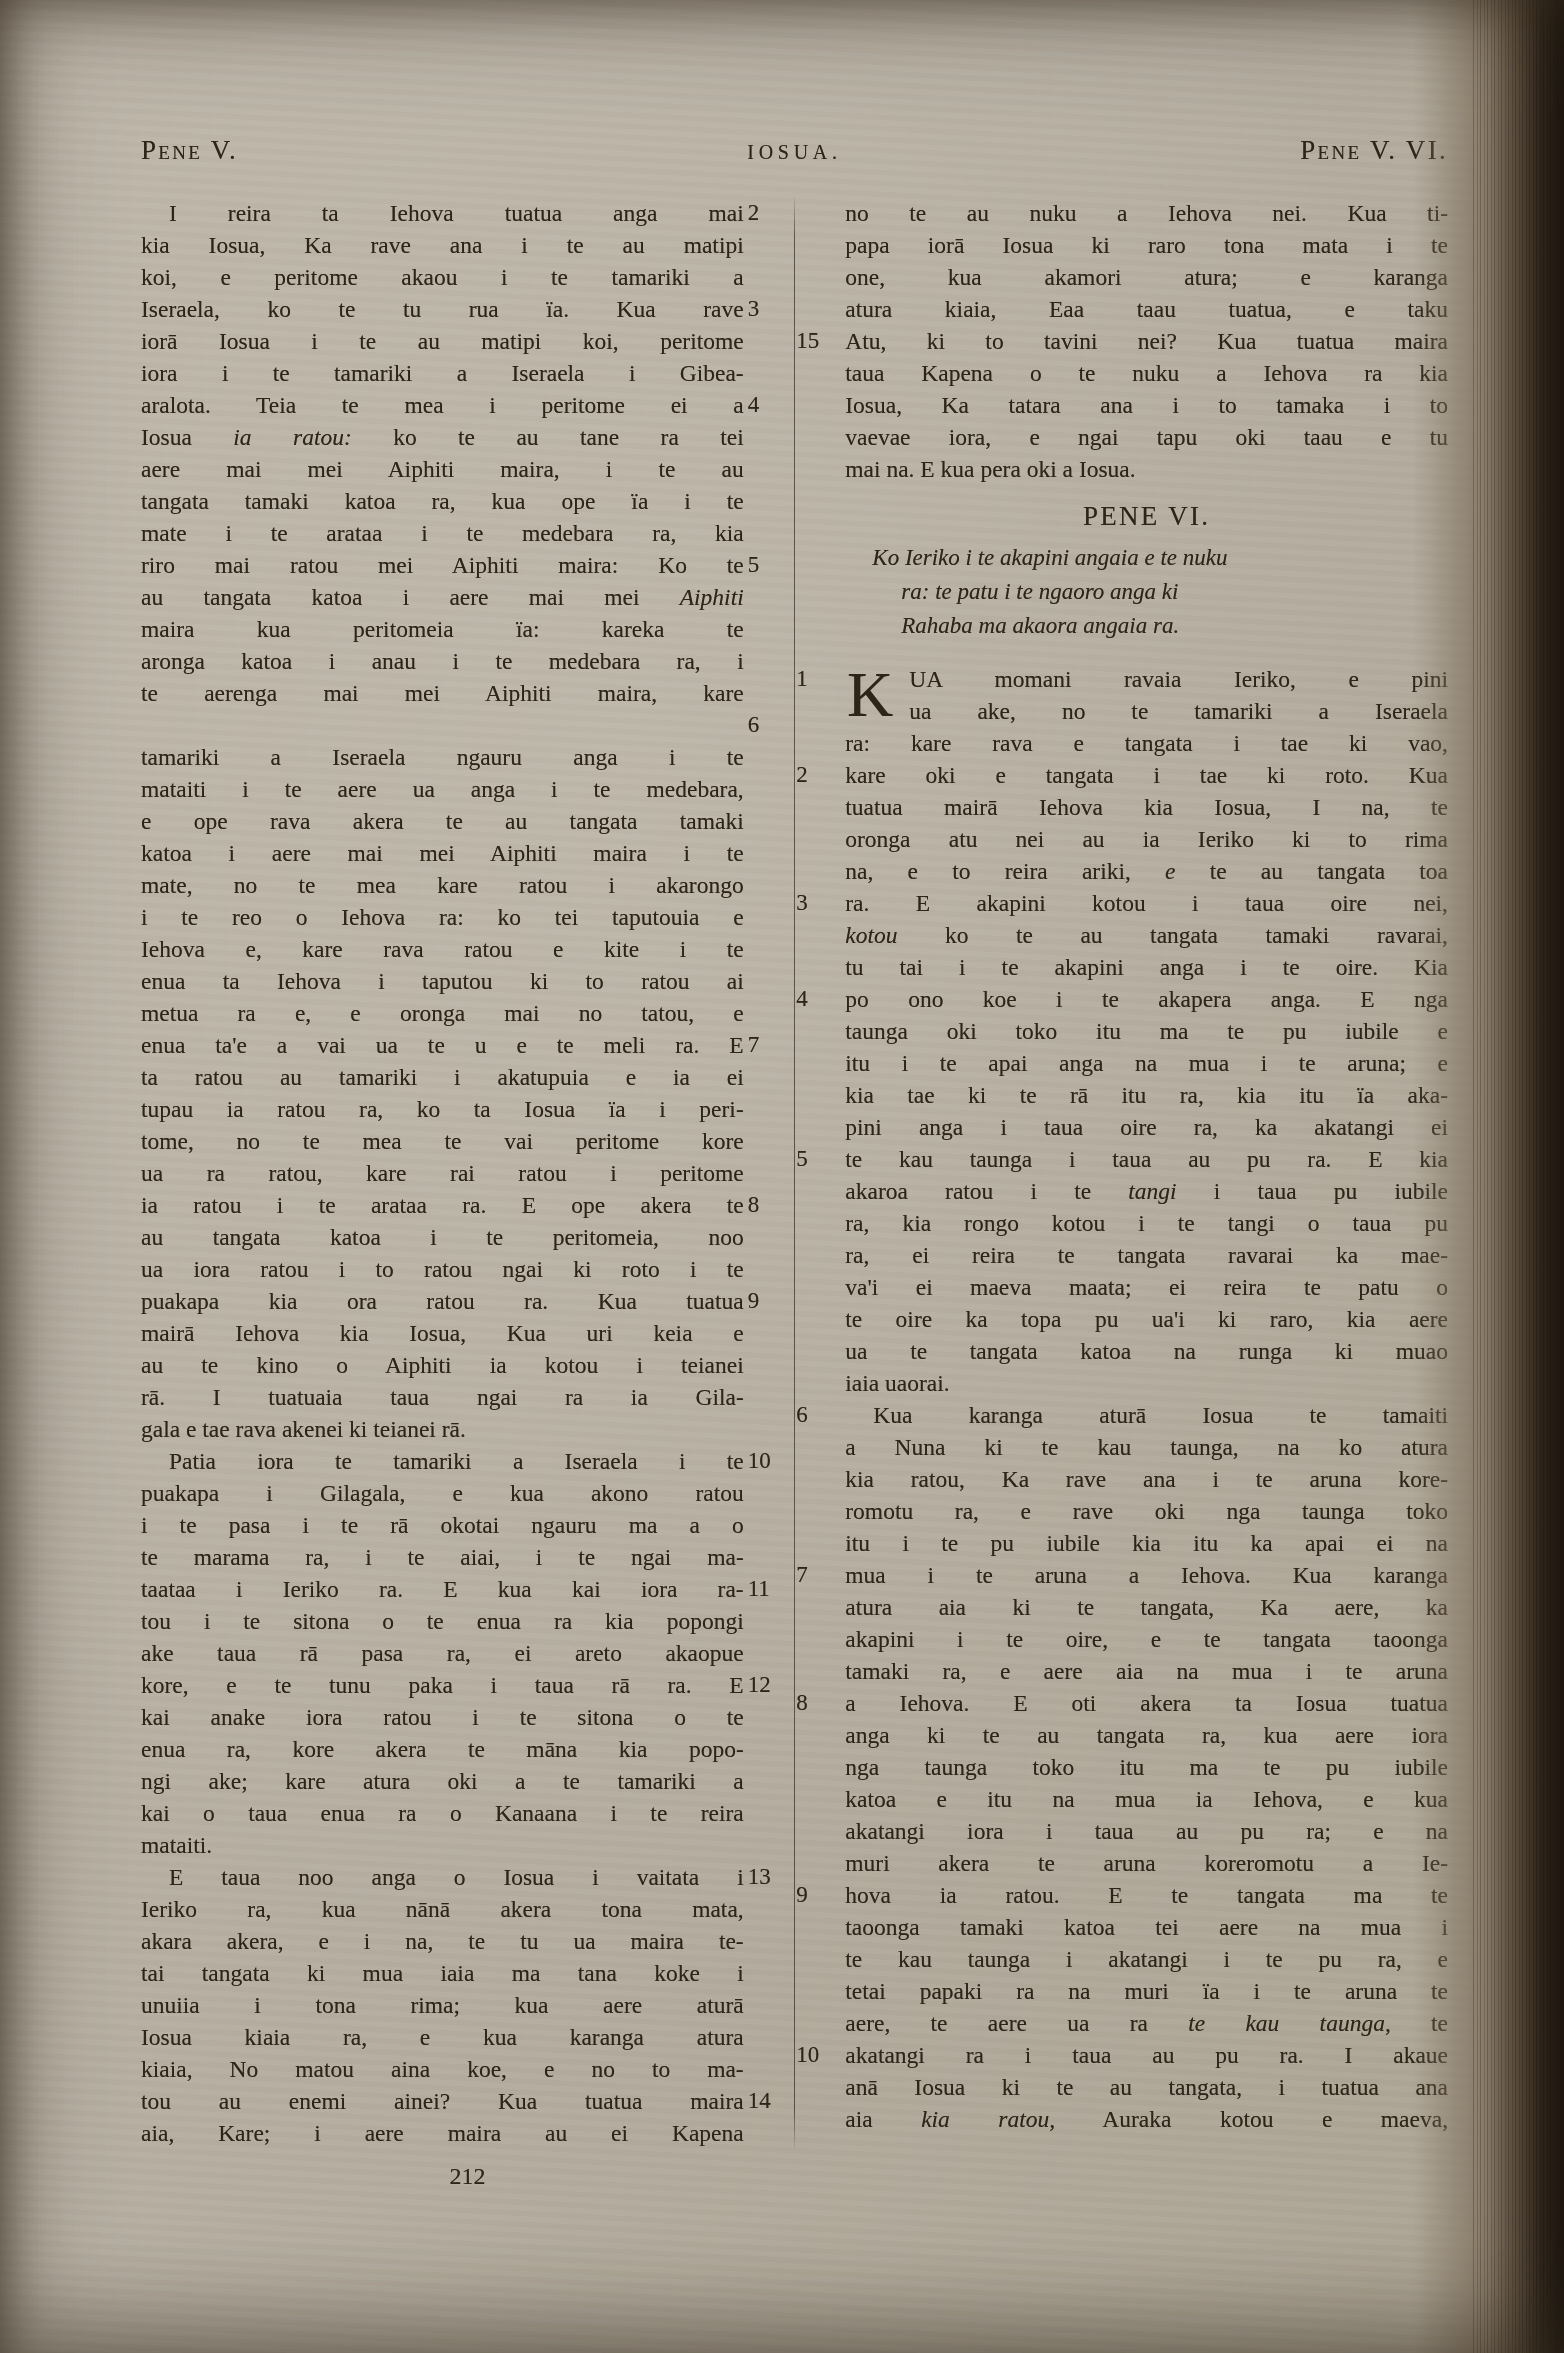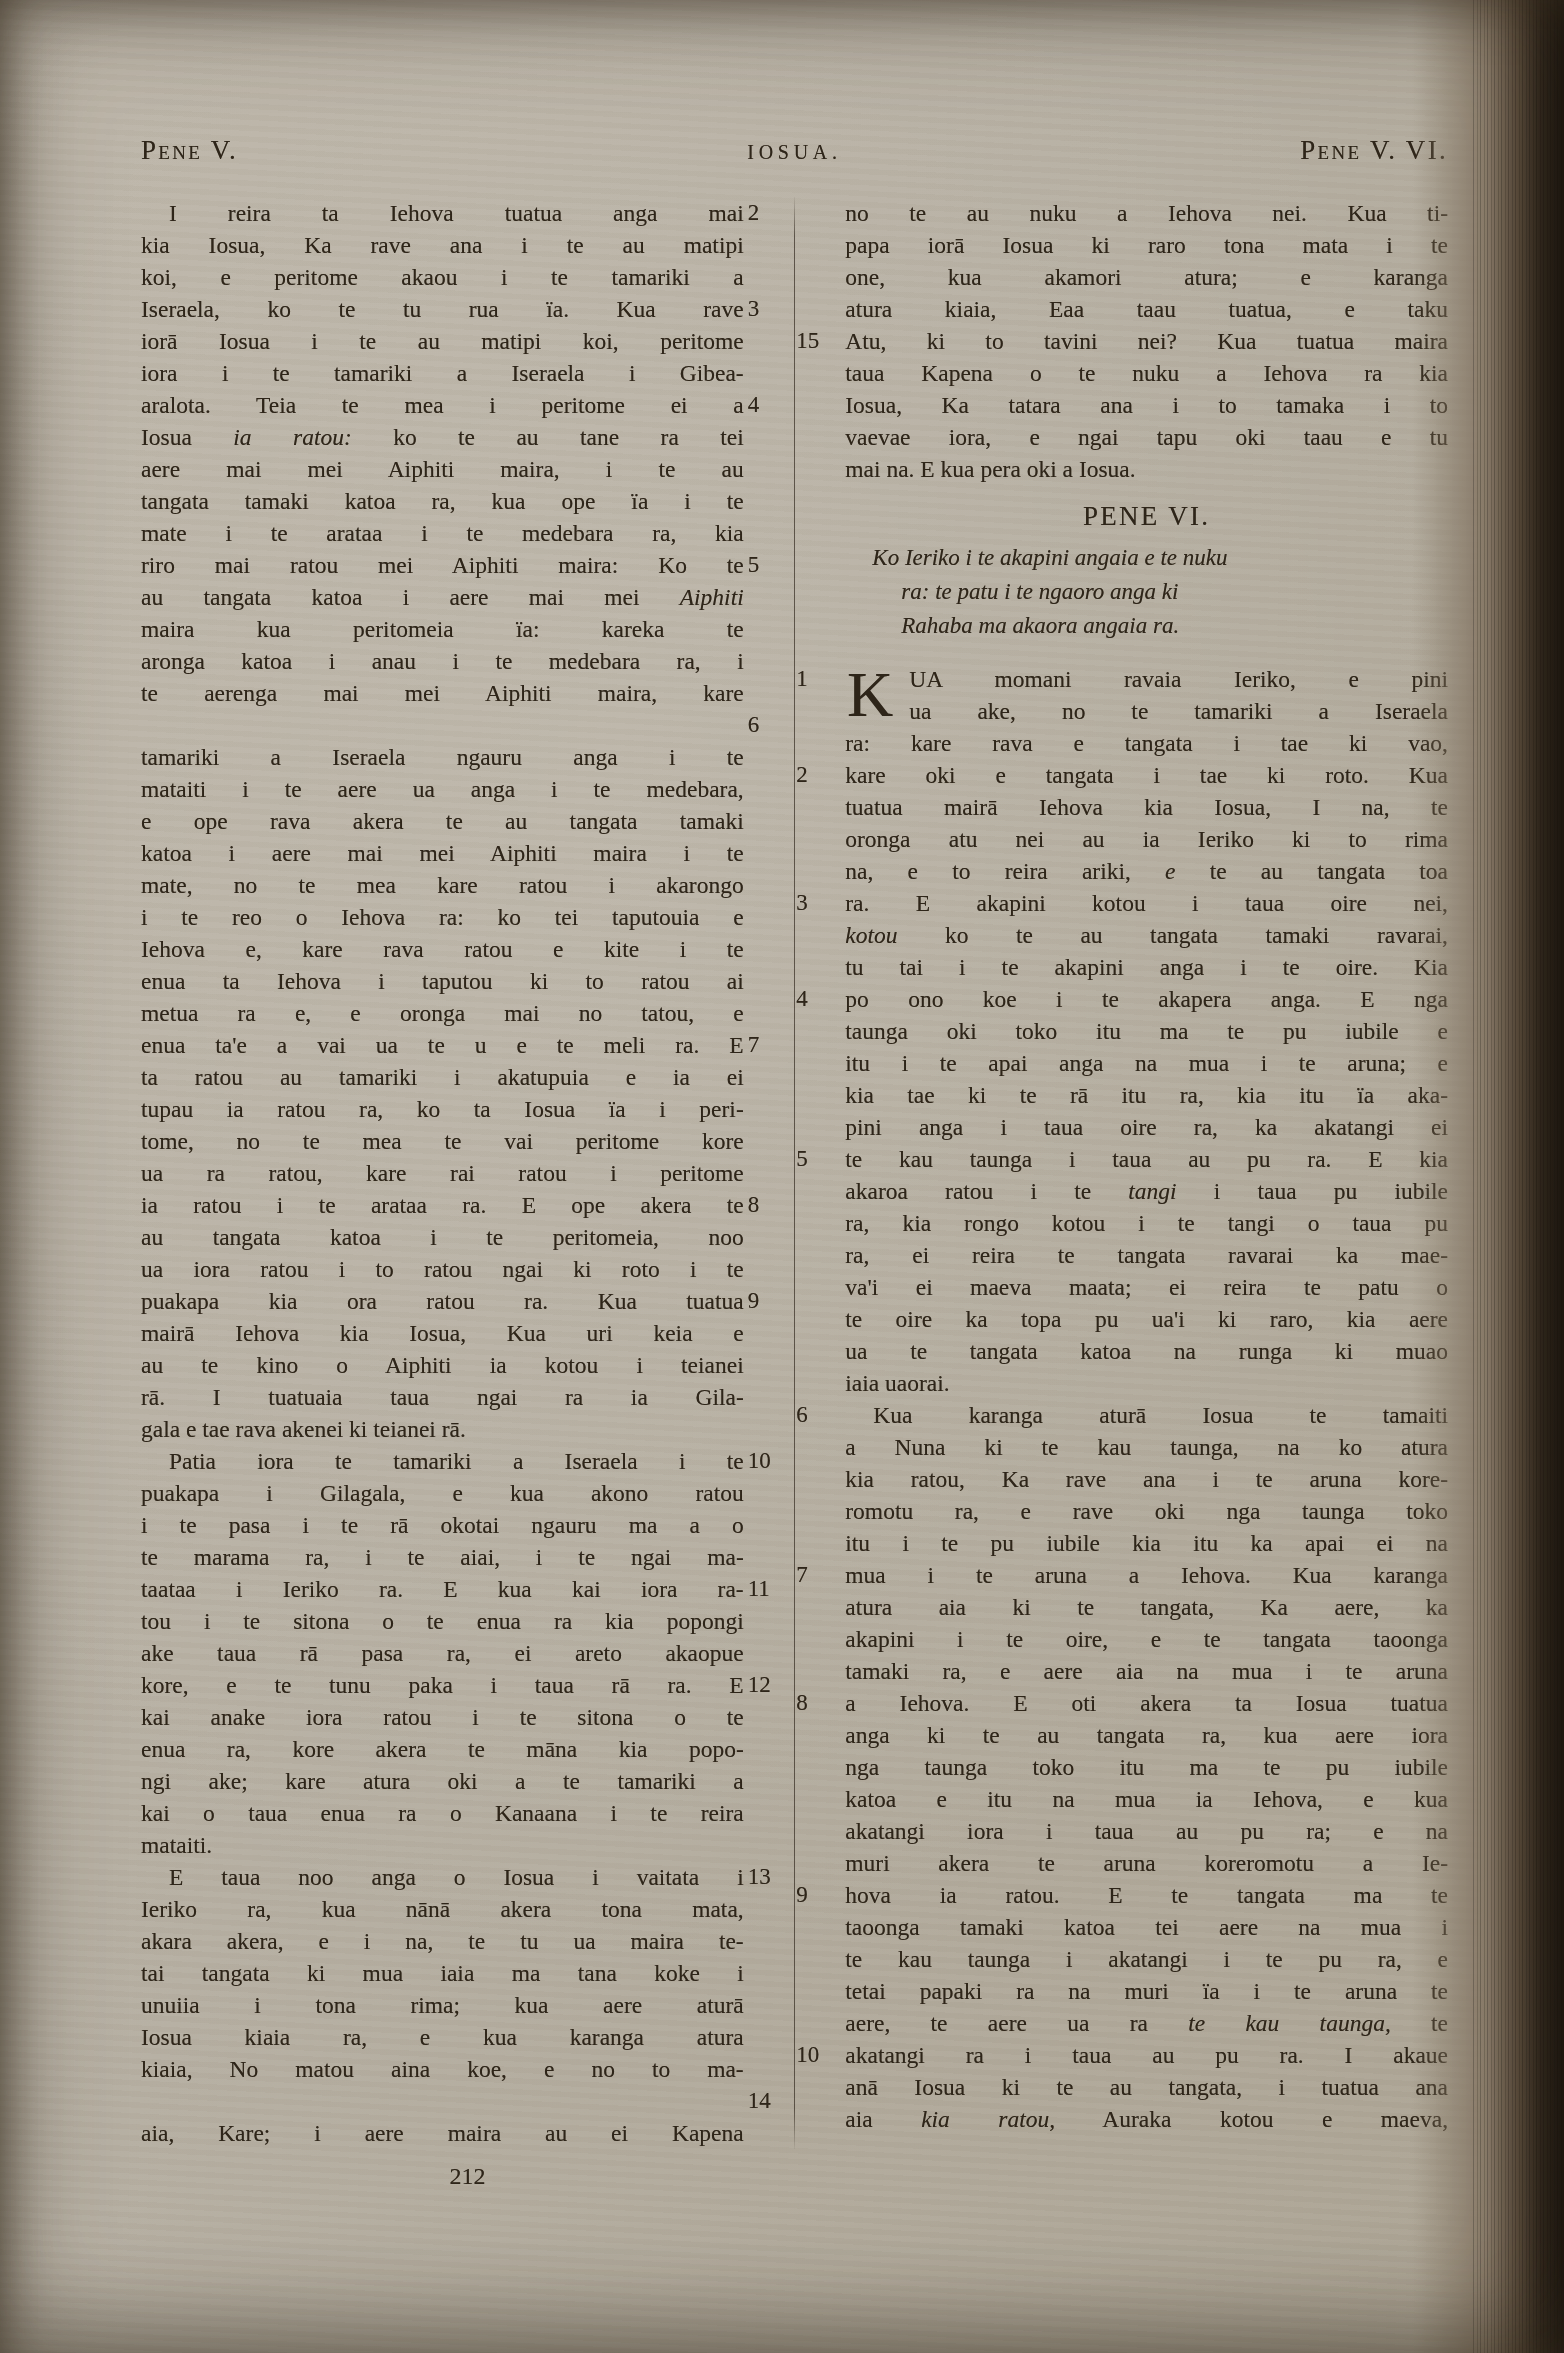--- a/index.html
+++ b/index.html
@@ -168,21 +168,21 @@
           <div class="line"><span>ngi ake; kare atura oki a te tamariki a</span></div>
           <div class="line"><span>kai o taua enua ra o Kanaana i te reira</span></div>
           <div class="line end"><span>mataiti.</span></div>
           <div class="line para"><span class="vnum left">13</span><span>E taua noo anga o Iosua i vaitata i</span></div>
           <div class="line"><span>Ieriko ra, kua nānā akera tona mata,</span></div>
           <div class="line"><span>akara akera, e i na, te tu ua maira te-</span></div>
           <div class="line"><span>tai tangata ki mua iaia ma tana koke i</span></div>
           <div class="line"><span>unuiia i tona rima; kua aere aturā</span></div>
           <div class="line"><span>Iosua kiaia ra, e kua karanga atura</span></div>
           <div class="line"><span>kiaia, No matou aina koe, e no to ma-</span></div>
-          <div class="line"><span class="vnum left">14</span></div>
+          <div class="line"><span class="vnum left">14</span><span>tou au enemi ainei? Kua tuatua maira</span></div>
           <div class="line"><span>aia, Kare; i aere maira au ei Kapena</span></div>
         </div>
       <div class="divider"></div>
       <div class="col col-right">
         <div id="right-cont">
             <div class="line"><span>no te au nuku a Iehova nei. Kua ti-</span></div>
             <div class="line"><span>papa iorā Iosua ki raro tona mata i te</span></div>
             <div class="line"><span>one, kua akamori atura; e karanga</span></div>
             <div class="line"><span>atura kiaia, Eaa taau tuatua, e taku</span></div>
             <div class="line"><span class="vnum right">15</span><span>Atu, ki to tavini nei? Kua tuatua maira</span></div>

